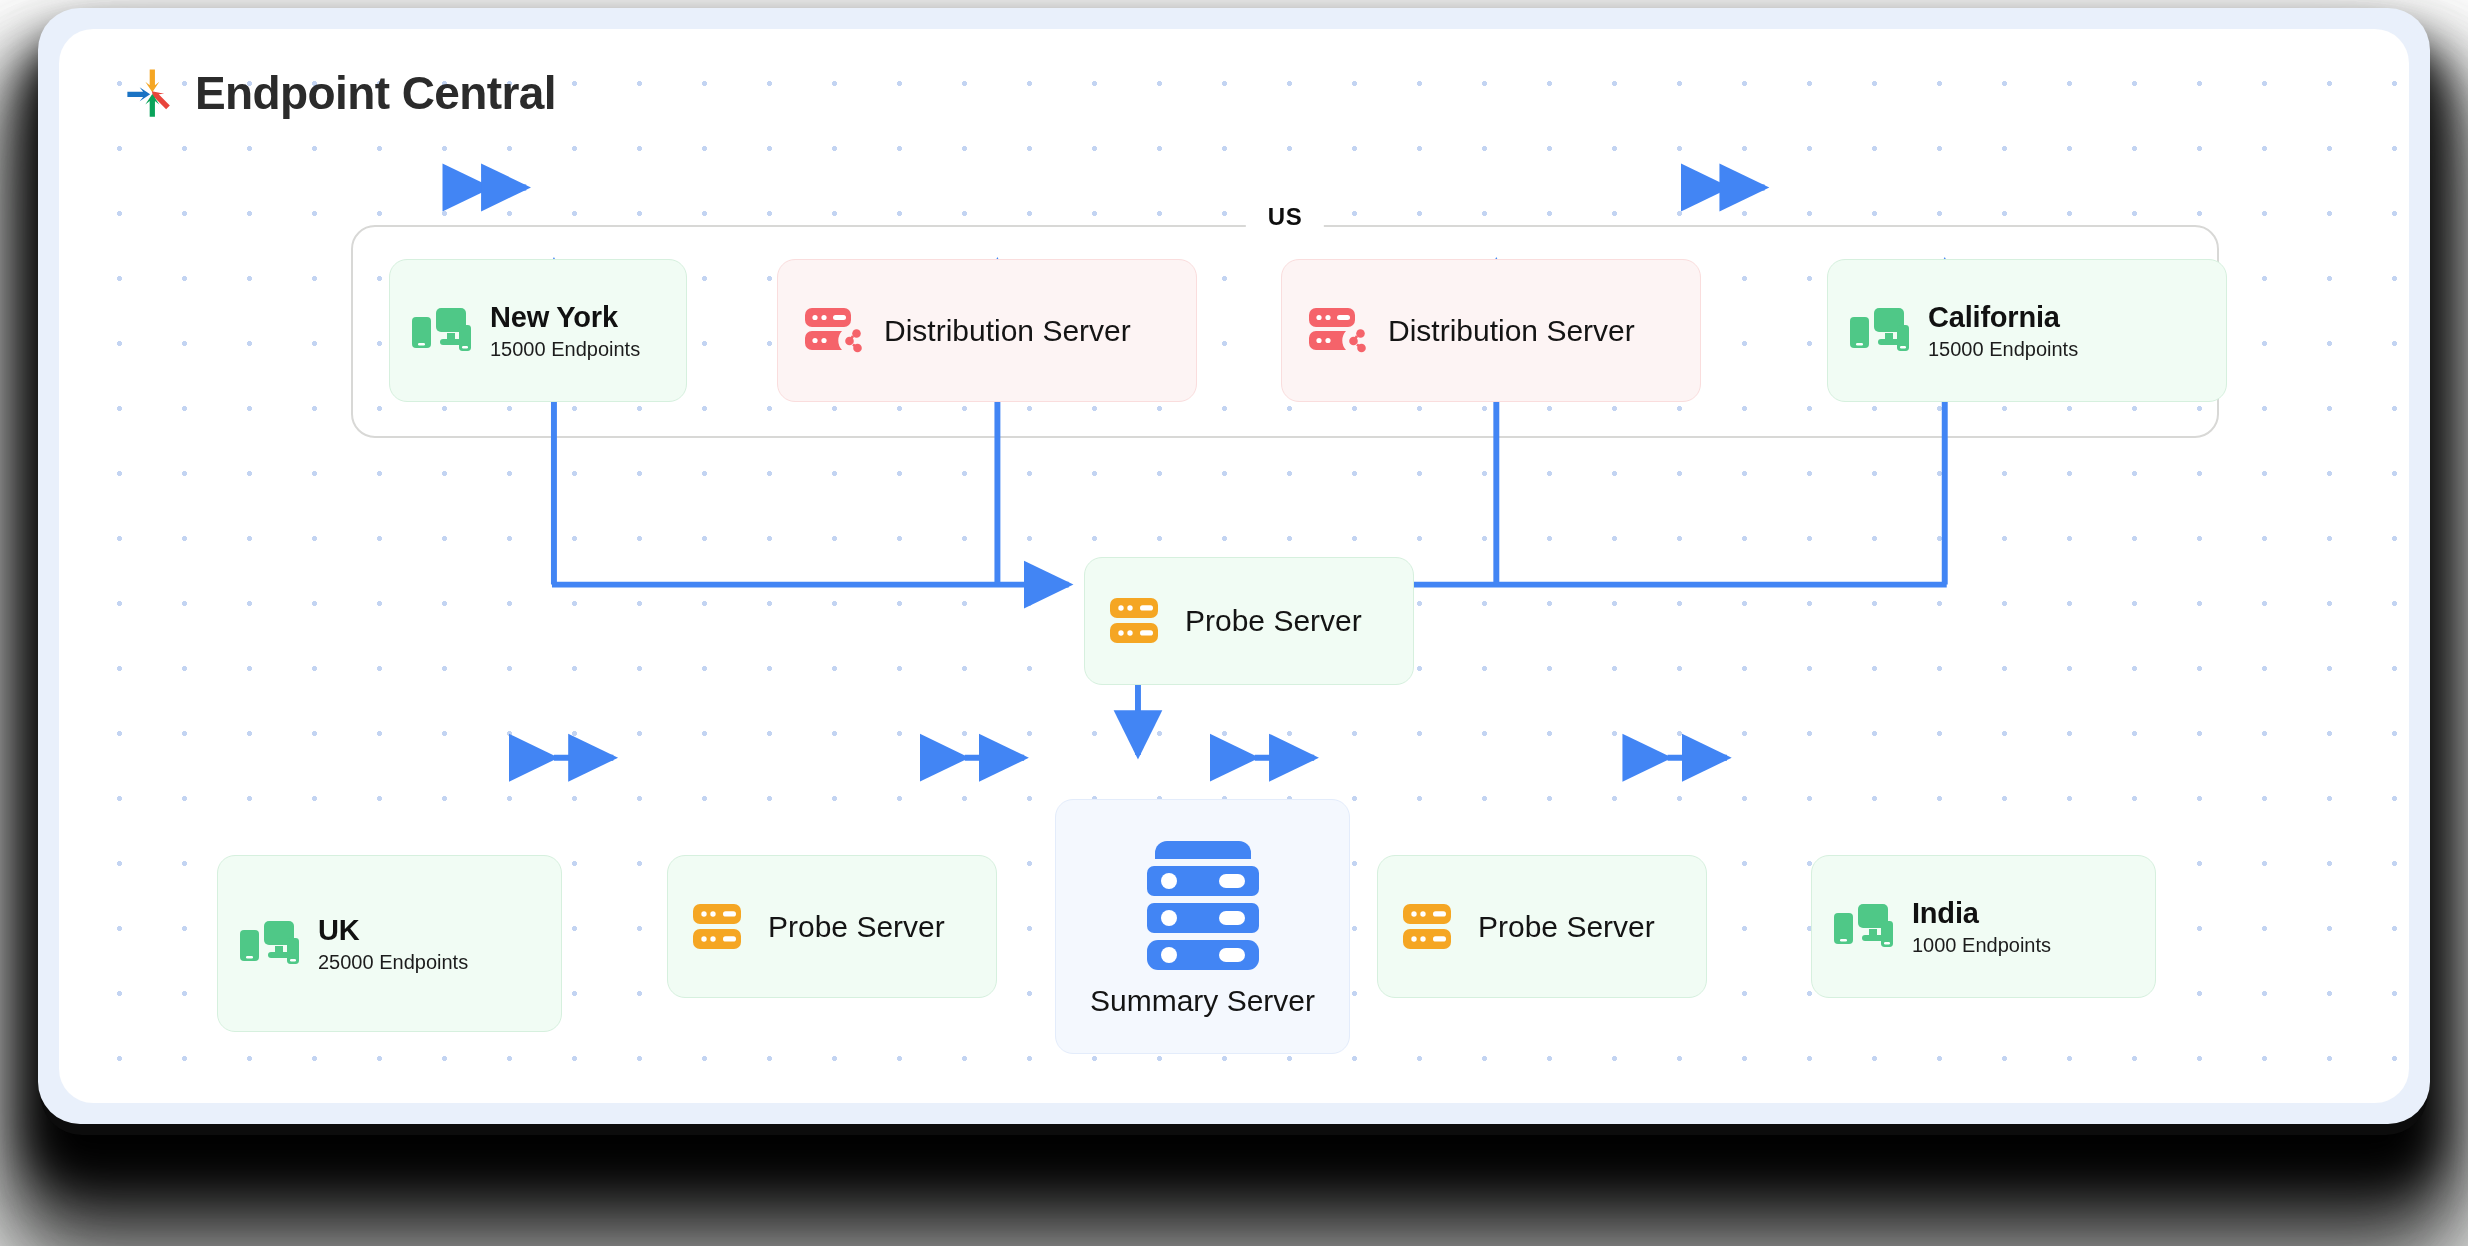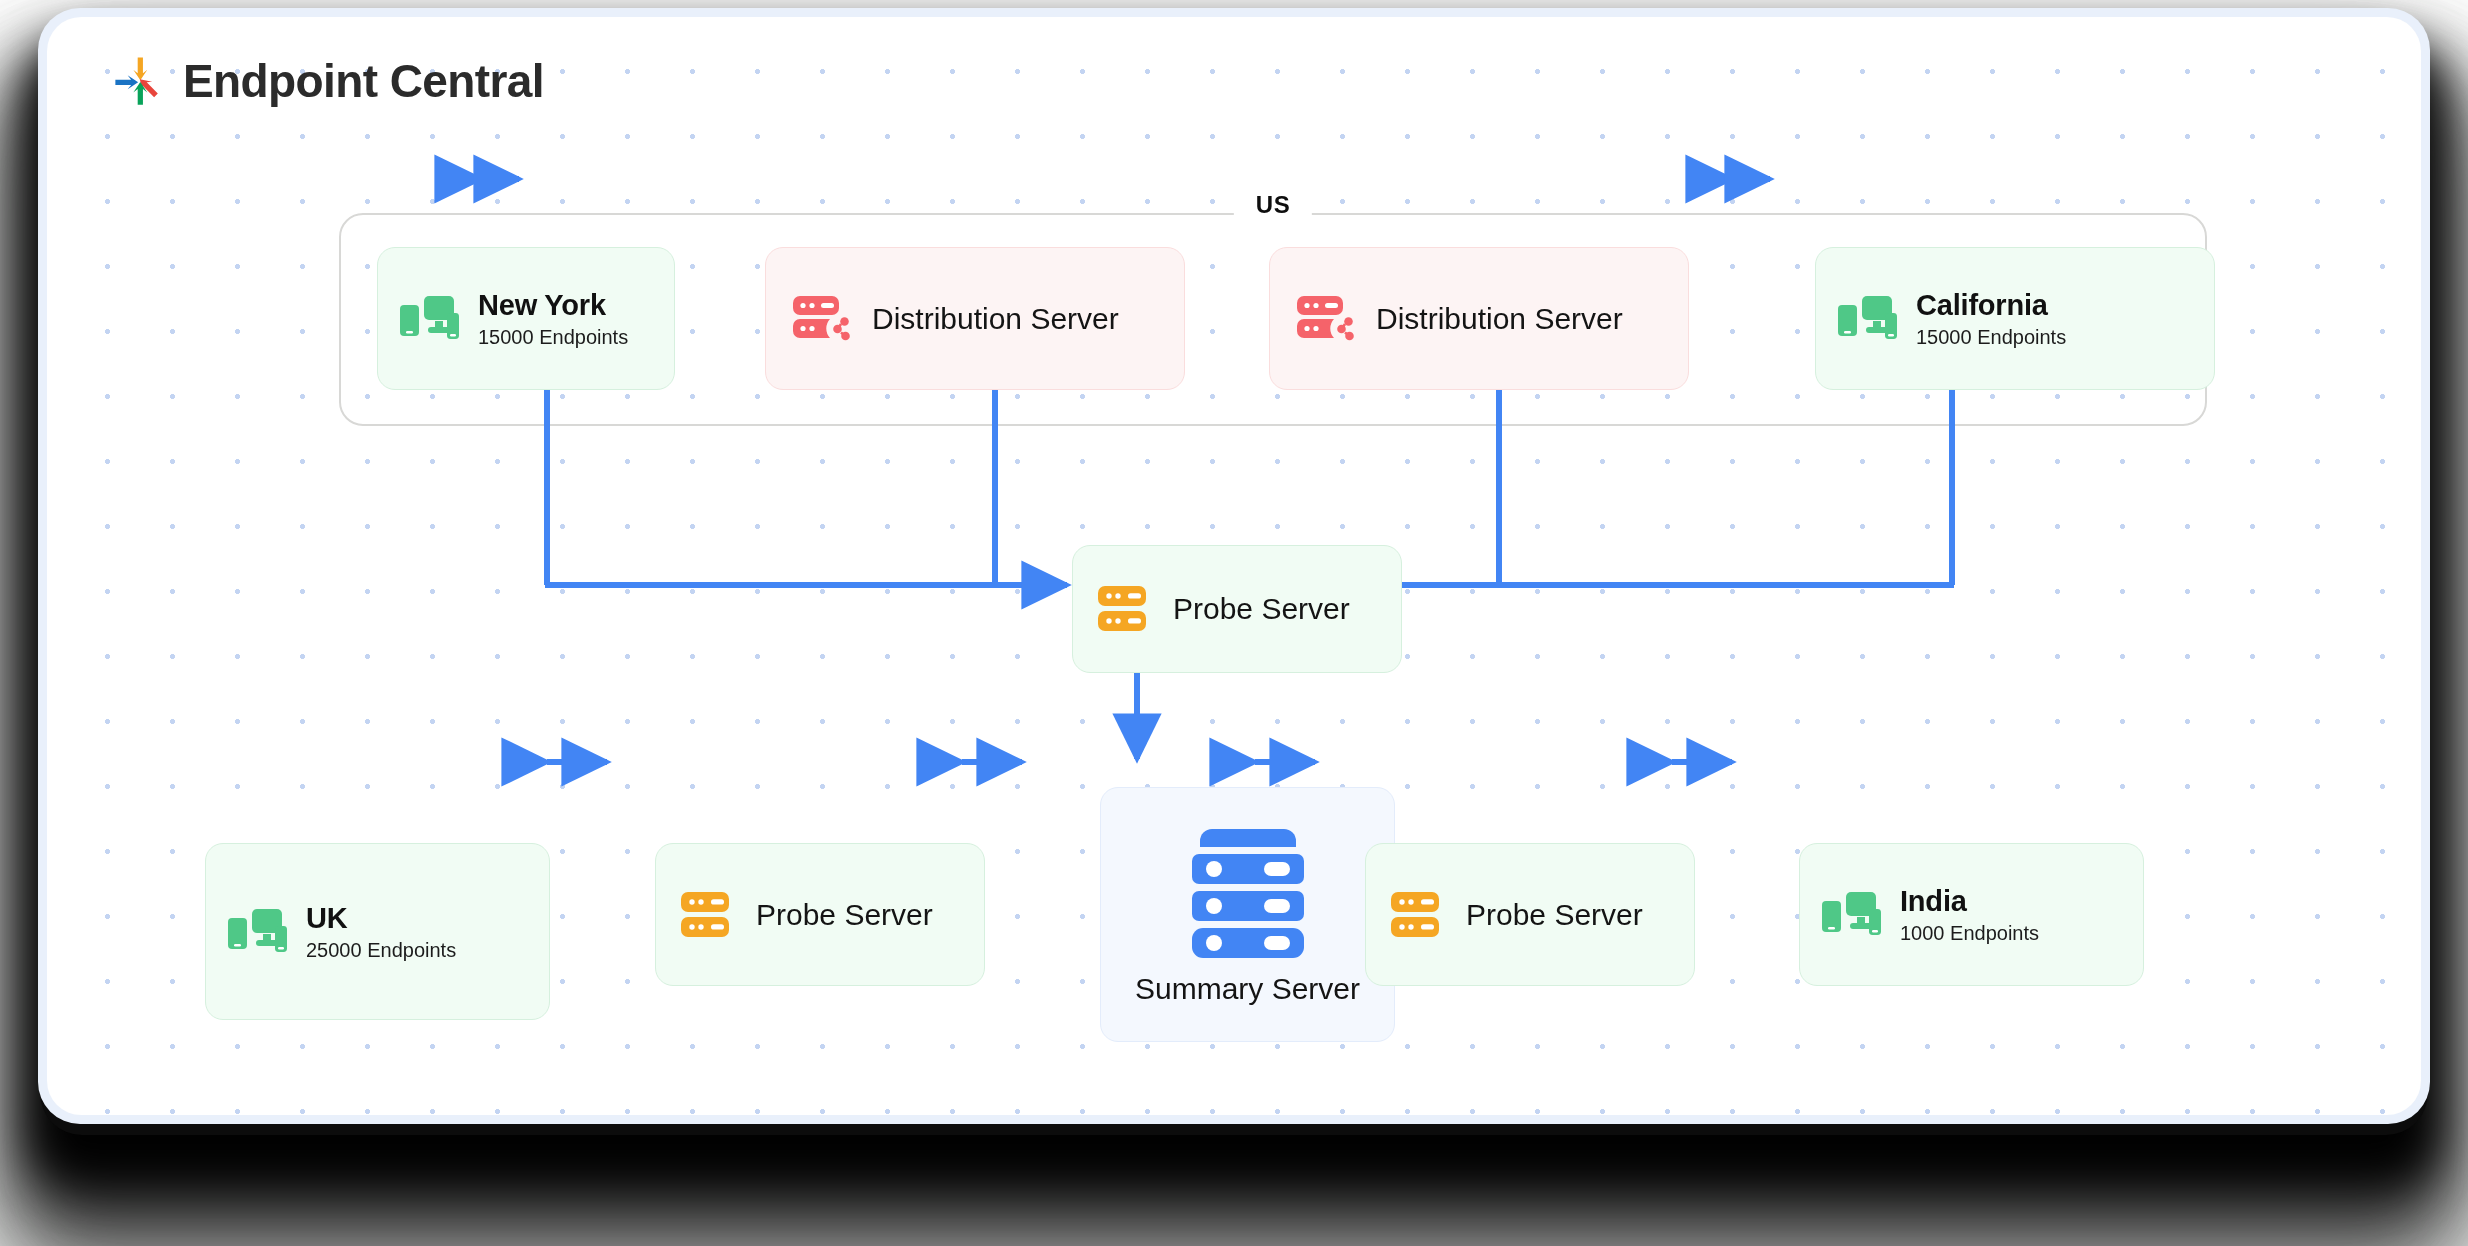--- a/index.html
+++ b/index.html
@@ -37,21 +37,21 @@
   }
 
   #card-ring {
     position: absolute;
     left: 38px;
     top: 8px;
     width: 2392px;
     height: 1116px;
     border-radius: 42px;
     background: #e9f0fb;
-    padding: 9px;
+    padding: 21px;
   }
 
   #canvas {
     position: relative;
     width: 100%;
     height: 100%;
     border-radius: 34px;
     background-color: #ffffff;
     background-image: radial-gradient(#c3d4f2 2.4px, transparent 2.5px);
     background-size: 65px 65px;
@@ -318,21 +318,21 @@
           <circle cx="21" cy="13" r="2.7" fill="#ffffff"></circle>
           <rect x="31" y="10.3" width="13" height="5.2" rx="2.6" fill="#ffffff"></rect>
           <rect x="1" y="28" width="48" height="20" rx="7" fill="#f5a623"></rect>
           <circle cx="12" cy="38" r="2.7" fill="#ffffff"></circle>
           <circle cx="21" cy="38" r="2.7" fill="#ffffff"></circle>
           <rect x="31" y="35.3" width="13" height="5.2" rx="2.6" fill="#ffffff"></rect>
         </svg>
         <div class="flat-label">Probe Server</div>
       </div>
 
-      <div class="node blue-card" id="summary-node" style="left:1053px; top:770px; width:295px; height:255px;">
+      <div class="node blue-card" id="summary-node" style="left:996px; top:770px; width:295px; height:255px;">
         <svg class="ico" width="120" height="135" viewBox="0 0 120 135">
           <path d="M12 18 a12 12 0 0 1 12 -12 h72 a12 12 0 0 1 12 12 v6 h-96 z" fill="#4285f4"></path>
           <rect x="4" y="31" width="112" height="30" rx="7" fill="#4285f4"></rect>
           <circle cx="26" cy="46" r="8" fill="#ffffff"></circle>
           <rect x="76" y="39" width="26" height="14" rx="7" fill="#ffffff"></rect>
           <rect x="4" y="68" width="112" height="30" rx="7" fill="#4285f4"></rect>
           <circle cx="26" cy="83" r="8" fill="#ffffff"></circle>
           <rect x="76" y="76" width="26" height="14" rx="7" fill="#ffffff"></rect>
           <rect x="4" y="105" width="112" height="30" rx="11" fill="#4285f4"></rect>
           <circle cx="26" cy="120" r="8" fill="#ffffff"></circle>

